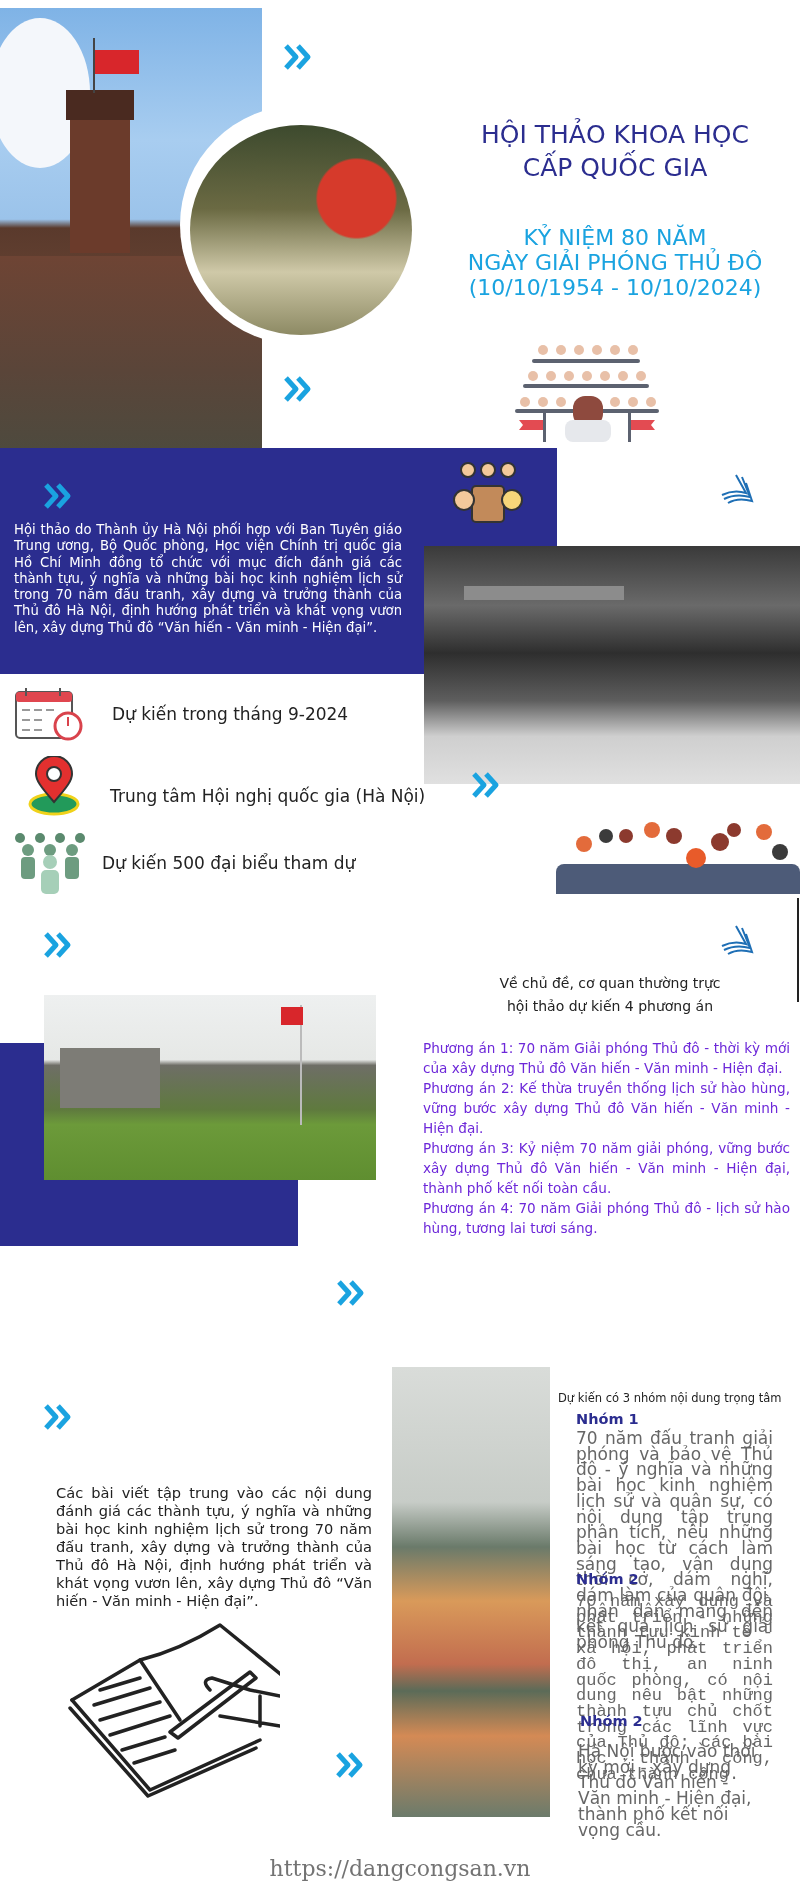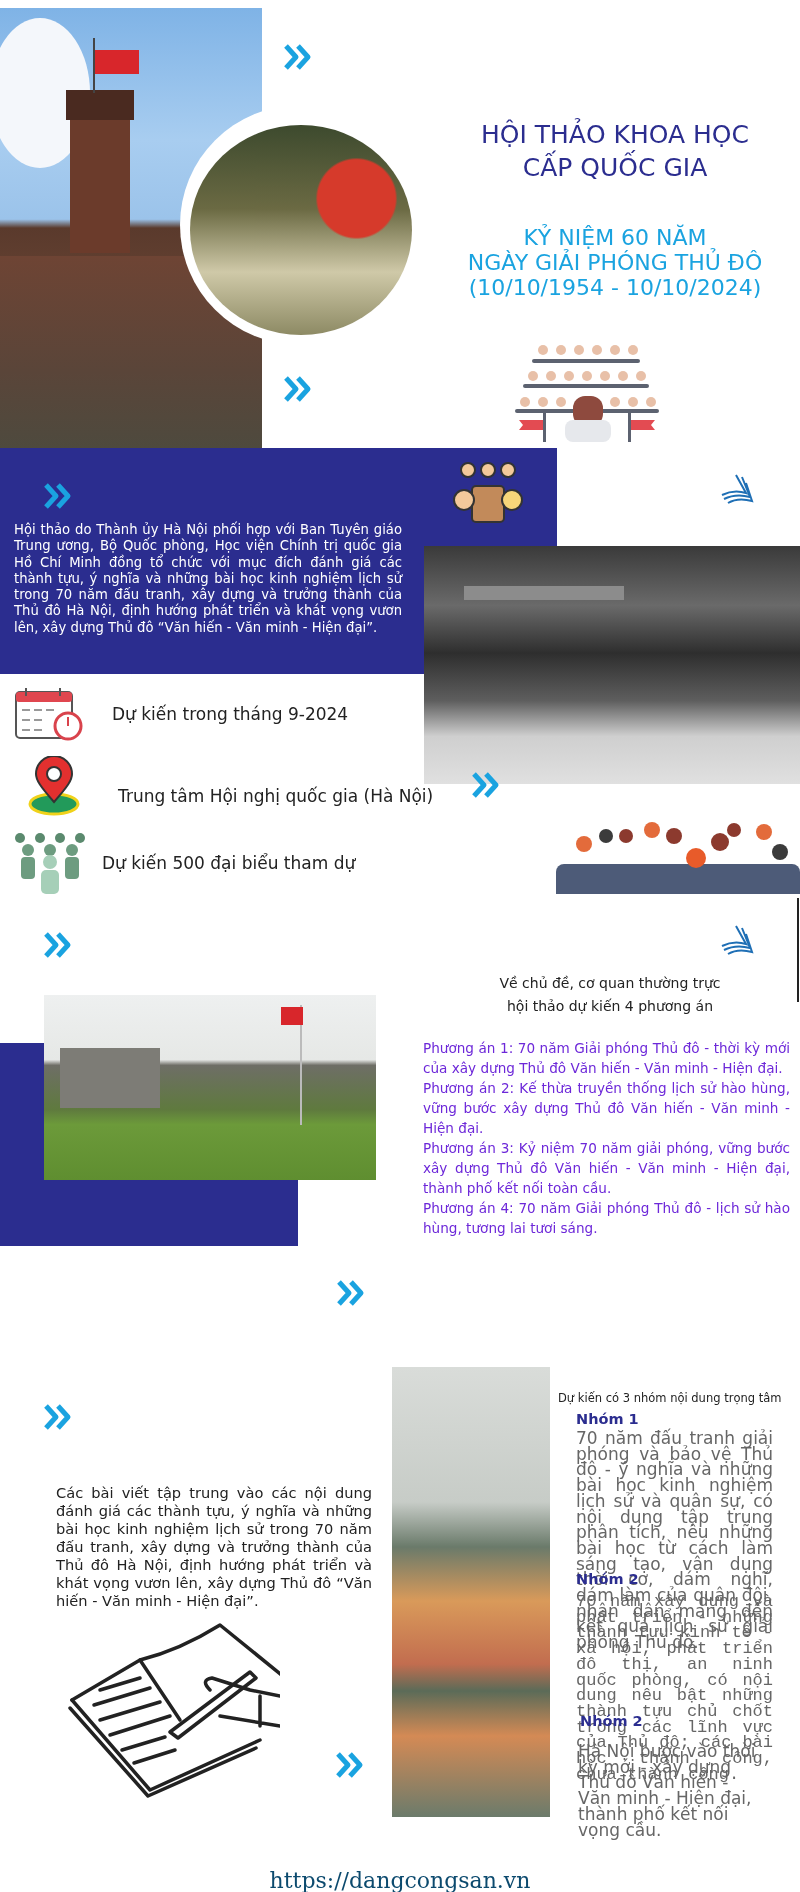--- a/index.html
+++ b/index.html
@@ -59,21 +59,21 @@
   .hoankiem { left: 392px; top: 1367px; width: 158px; height: 450px;
     background: linear-gradient(180deg, #d9dcd9 0%, #c7ccc7 30%, #6a7a6a 40%, #d99a5a 52%, #c26d4f 66%, #5b6b58 72%, #d48a55 82%, #6b7b6b 100%); }
 
   .bottom-text { position: absolute; left: 22px; top: 1484px; width: 316px; font-size: 14.6px; line-height: 18px;
                  color: #222; text-align: justify; margin-left: 34px; }
   .groups-head { position: absolute; left: 558px; top: 1391px; font-size: 11.5px; color: #222; }
   .grp-title { position: absolute; font-weight: bold; font-size: 14.5px; color: #2b2d8f; }
   .grp-text { position: absolute; width: 197px; font-size: 17px; line-height: 15.7px; color: #666; text-align: justify; }
 
   .footer-link { position: absolute; left: 0; top: 1856px; width: 800px; text-align: center;
-                 font-family: "DejaVu Serif", serif; font-size: 22px; color: #0c4a6e; text-decoration: none; margin-top: 12px; }
+                 font-family: "DejaVu Serif", serif; font-size: 22px; color: #737373; text-decoration: none; }
 </style>
 </head>
 <body>
 
 <div class="abs navy-band" style="left:0;top:448px;width:557px;height:226px;"></div>
 <div class="abs navy-band" style="left:0;top:1043px;width:298px;height:203px;"></div>
 
 <div class="dots" style="left:410px;top:-6px;">
   <span></span>
     <span></span>
@@ -135,21 +135,21 @@
   </svg>
 <svg class="chev" style="left:284px;top:376px;" viewBox="0 0 32 26">
     <path d="M2 2 L12 13 L2 24 M14 2 L24 13 L14 24" stroke="#1aa3e0" stroke-width="5" fill="none" stroke-linejoin="round"></path>
   </svg>
 
 <div class="title1">
   <div>HỘI THẢO KHOA HỌC</div>
   <div>CẤP QUỐC GIA</div>
 </div>
 <div class="title2">
-  <div>KỶ NIỆM 60 NĂM</div>
+  <div>KỶ NIỆM 80 NĂM</div>
   <div>NGÀY GIẢI PHÓNG THỦ ĐÔ</div>
   <div>(10/10/1954 - 10/10/2024)</div>
 </div>
 
 <svg class="abs" style="left:515px;top:332px;" width="150" height="110" viewBox="0 0 150 110">
   <g>
     <rect x="17" y="27" width="108" height="4" rx="2" fill="#5c6270"></rect>
     <rect x="8" y="52" width="126" height="4" rx="2" fill="#5c6270"></rect>
     <rect x="0" y="77" width="144" height="4" rx="2" fill="#5c6270"></rect>
     <g fill="#e8c0a8">
@@ -224,21 +224,21 @@
     <line x1="54" y1="40" x2="54" y2="31" stroke="#d9434c" stroke-width="2"></line>
   </svg>
   <span class="lbl" style="margin-left:26px;">Dự kiến trong tháng 9-2024</span>
 </div>
 <div class="info-row" style="left:26px;top:756px;">
   <svg width="56" height="62" viewBox="0 0 56 62">
     <ellipse cx="28" cy="48" rx="24" ry="10" fill="#229a5a" stroke="#f0d21a" stroke-width="3"></ellipse>
     <path d="M28 46 C14 30 10 24 10 18 A18 18 0 0 1 46 18 C46 24 42 30 28 46 Z" fill="#e3302f" stroke="#333" stroke-width="2"></path>
     <circle cx="28" cy="18" r="7" fill="#fff" stroke="#333" stroke-width="2"></circle>
   </svg>
-  <span class="lbl" style="margin-left:36px;margin-top:18px;">Trung tâm Hội nghị quốc gia (Hà Nội)</span>
+  <span class="lbl" style="margin-left:28px;margin-top:18px;">Trung tâm Hội nghị quốc gia (Hà Nội)</span>
 </div>
 <div class="info-row" style="left:12px;top:832px;">
   <svg width="76" height="62" viewBox="0 0 76 62">
     <g fill="#5b8a6e">
         <circle cx="8" cy="6" r="5"></circle>
         <circle cx="28" cy="6" r="5"></circle>
         <circle cx="48" cy="6" r="5"></circle>
         <circle cx="68" cy="6" r="5"></circle>
       </g>
     <g fill="#6d9c80">

